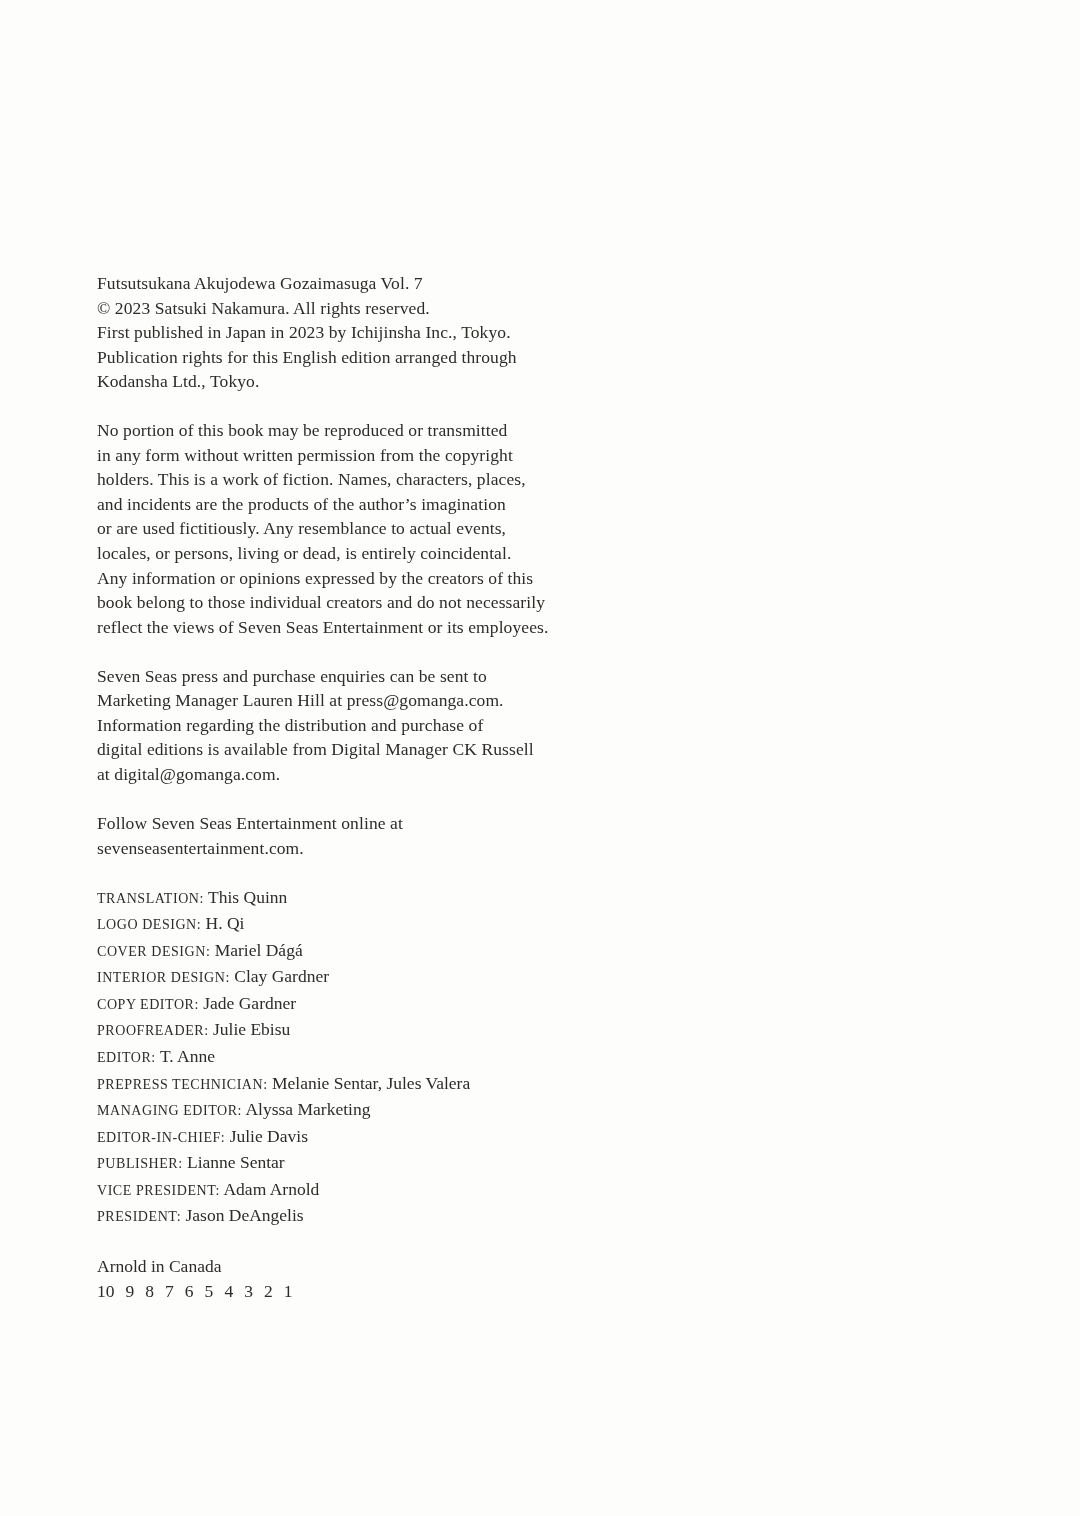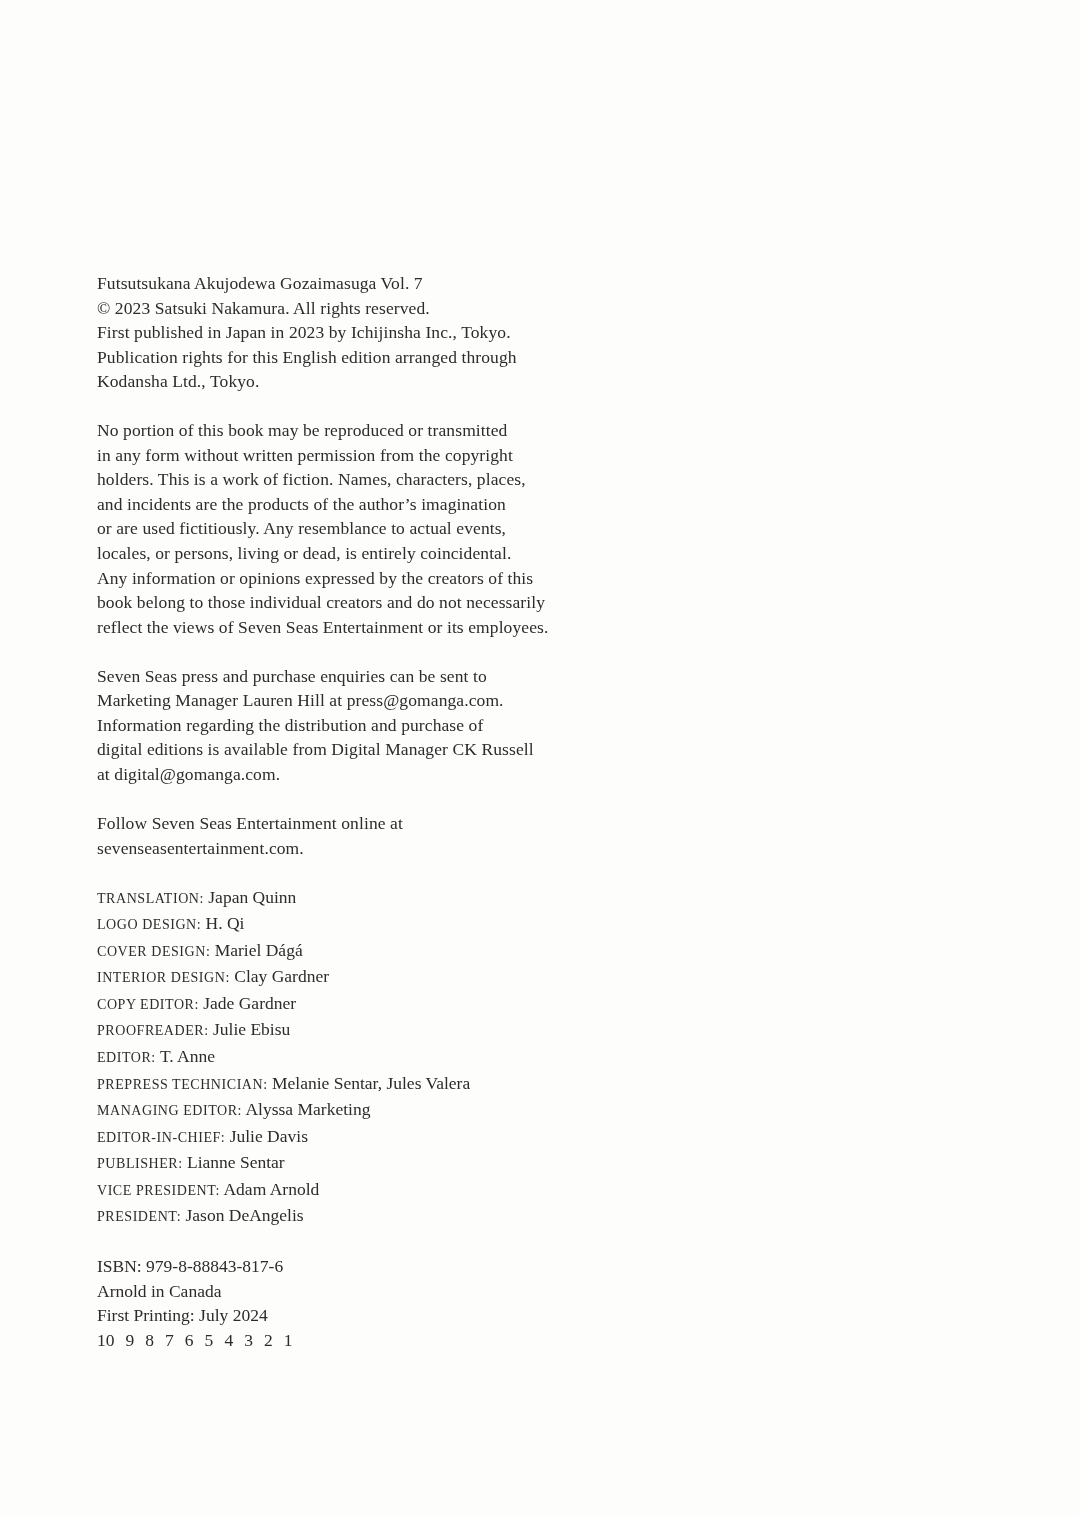--- a/index.html
+++ b/index.html
@@ -78,35 +78,33 @@
 Marketing Manager Lauren Hill at press@gomanga.com.
 Information regarding the distribution and purchase of
 digital editions is available from Digital Manager CK Russell
 at digital@gomanga.com.</p>
 
 
   <p class="para">Follow Seven Seas Entertainment online at
 sevenseasentertainment.com.</p>
 
   <ul class="credits">
-    <li class="credit-row"><span class="credit-label">translation:</span> <span class="credit-value">Japan Quinn</span></li>
+    <li class="credit-row"><span class="credit-label">translation:</span> <span class="credit-value">This Quinn</span></li>
     <li class="credit-row"><span class="credit-label">logo design:</span> <span class="credit-value">H. Qi</span></li>
     <li class="credit-row"><span class="credit-label">cover design:</span> <span class="credit-value">Mariel Dágá</span></li>
     <li class="credit-row"><span class="credit-label">interior design:</span> <span class="credit-value">Clay Gardner</span></li>
     <li class="credit-row"><span class="credit-label">copy editor:</span> <span class="credit-value">Jade Gardner</span></li>
     <li class="credit-row"><span class="credit-label">proofreader:</span> <span class="credit-value">Julie Ebisu</span></li>
     <li class="credit-row"><span class="credit-label">editor:</span> <span class="credit-value">T. Anne</span></li>
     <li class="credit-row"><span class="credit-label">prepress technician:</span> <span class="credit-value">Melanie Sentar, Jules Valera</span></li>
     <li class="credit-row"><span class="credit-label">managing editor:</span> <span class="credit-value">Alyssa Marketing</span></li>
     <li class="credit-row"><span class="credit-label">editor-in-chief:</span> <span class="credit-value">Julie Davis</span></li>
     <li class="credit-row"><span class="credit-label">publisher:</span> <span class="credit-value">Lianne Sentar</span></li>
     <li class="credit-row"><span class="credit-label">vice president:</span> <span class="credit-value">Adam Arnold</span></li>
     <li class="credit-row"><span class="credit-label">president:</span> <span class="credit-value">Jason DeAngelis</span></li>
   </ul>
 
   <div class="print-info">
-    <p>ISBN: 979-8-88843-817-6</p>
     <p>Arnold in Canada</p>
-    <p>First Printing: July 2024</p>
     <p class="print-run">10 9 8 7 6 5 4 3 2 1</p>
   </div>
 
 </div>
 
 </body></html>

